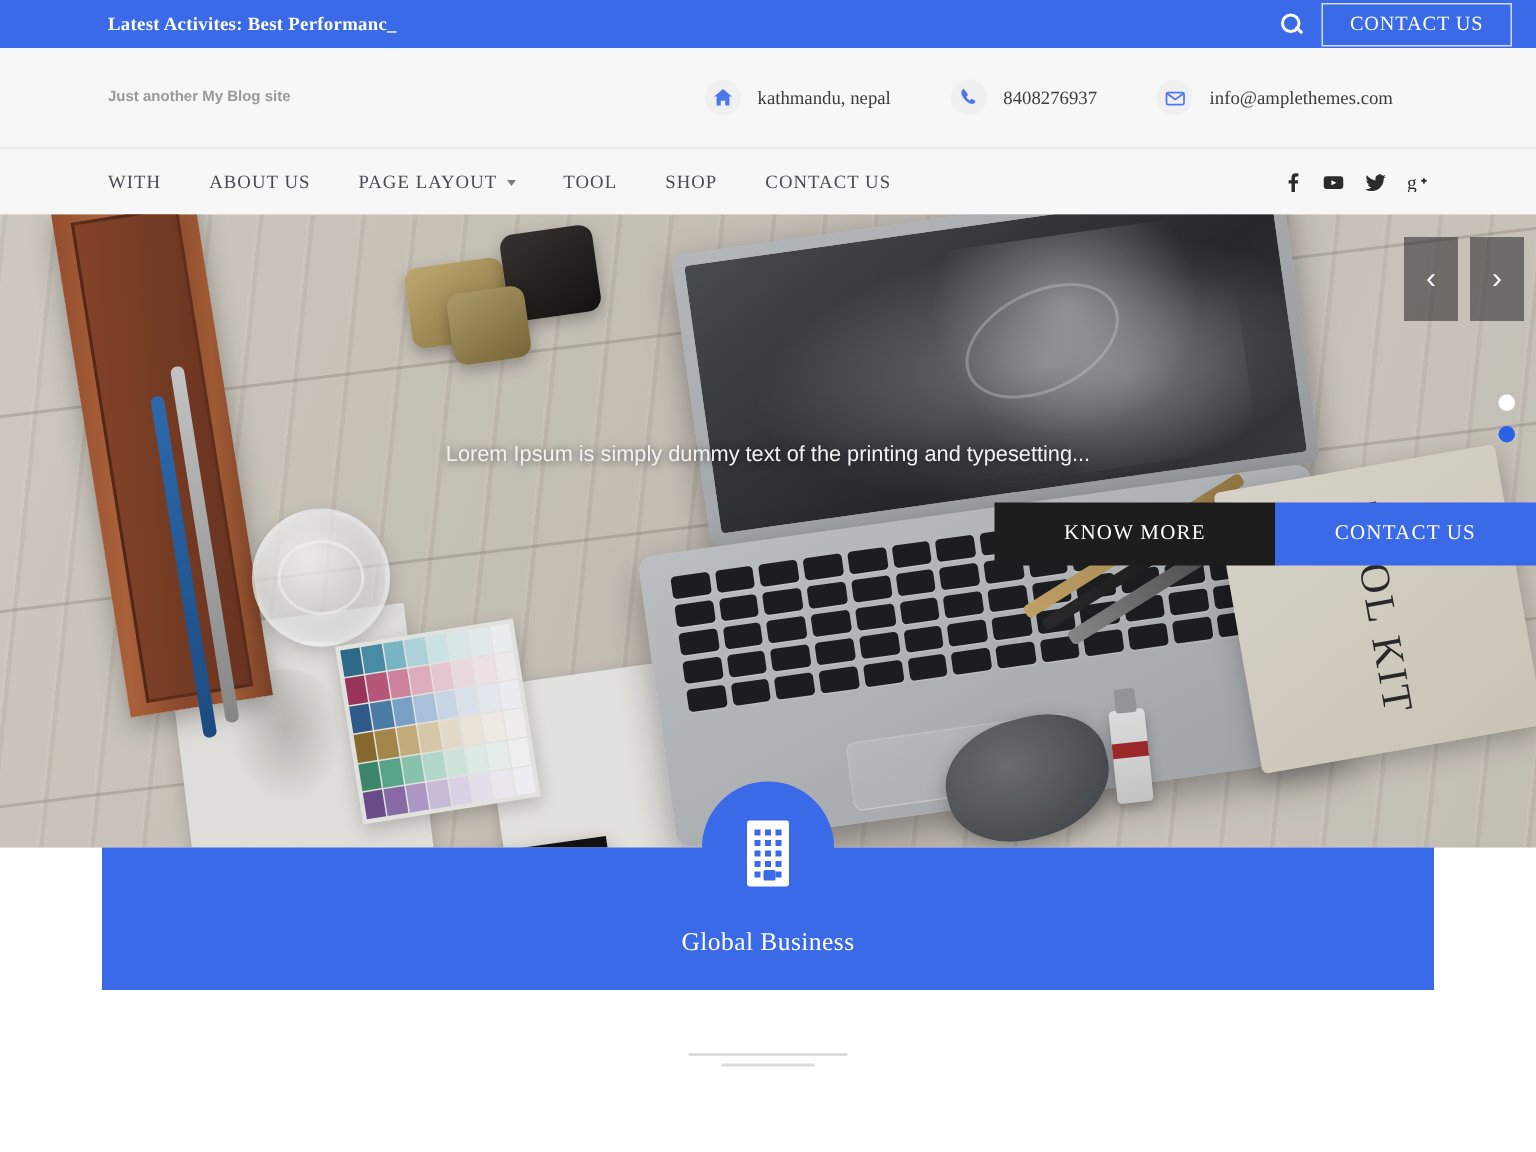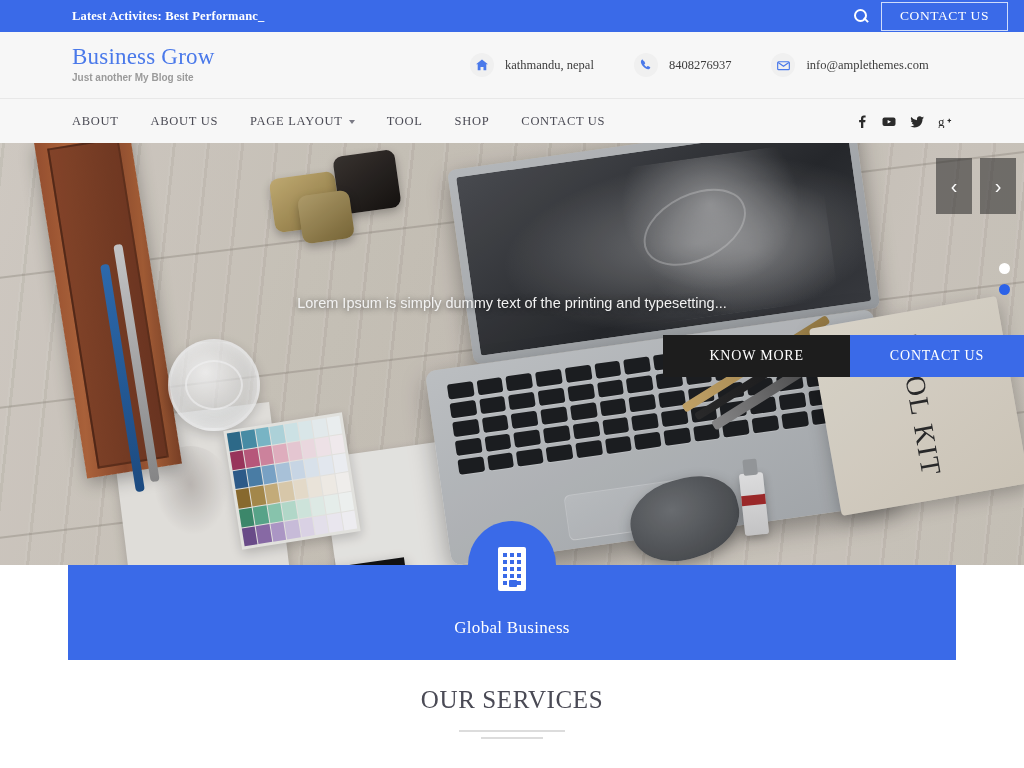--- a/index.html
+++ b/index.html
@@ -343,21 +343,20 @@
     <span class="news-label">Latest Activites:</span><span> Best Performanc_</span>
   </div>
   <div class="topbar-right">
     <span class="search-icon"></span>
     <button class="contact-btn">CONTACT US</button>
   </div>
 </div>
 
 <div class="header">
   <div class="logo-wrap">
-    <div class="logo-title">Business Grow</div>
     <div class="logo-sub">Just another My Blog site</div>
   </div>
 
   <div class="header-contacts">
     <div class="contact-item">
       <span class="contact-ico">
         <svg width="14" height="14" viewBox="0 0 16 16">
             <path fill="#4a79ea" d="M8 1.6 1.2 7.2h1.9V14h3.2v-3.6h3.4V14h3.2V7.2h1.9z"></path>
           </svg>
       </span>
@@ -379,21 +378,21 @@
           </svg>
       </span>
       <span class="contact-text">info@amplethemes.com</span>
     </div>
   </div>
 </div>
 
 <div class="navbar">
   <div class="nav-items">
     <div class="nav-item">
-        <span>ABOUT</span>
+        <span>WITH</span>
       </div>
     <div class="nav-item">
         <span>ABOUT US</span>
       </div>
     <div class="nav-item">
       <span>PAGE LAYOUT</span>
       <span class="caret-down"></span>
     </div>
     <div class="nav-item">
         <span>TOOL</span>
@@ -654,18 +653,17 @@
             <rect x="19" y="35" width="8" height="7" rx="1"></rect>
           </g>
         </svg>
       </span>
     </div>
     <div class="box-title">Global Business</div>
   </div>
 </div>
 
 <div class="services">
-  <div class="services-title">OUR SERVICES</div>
   <div class="divider">
     <div class="divider-line-1"></div>
     <div class="divider-line-2"></div>
   </div>
 </div>
 
 </body></html>

